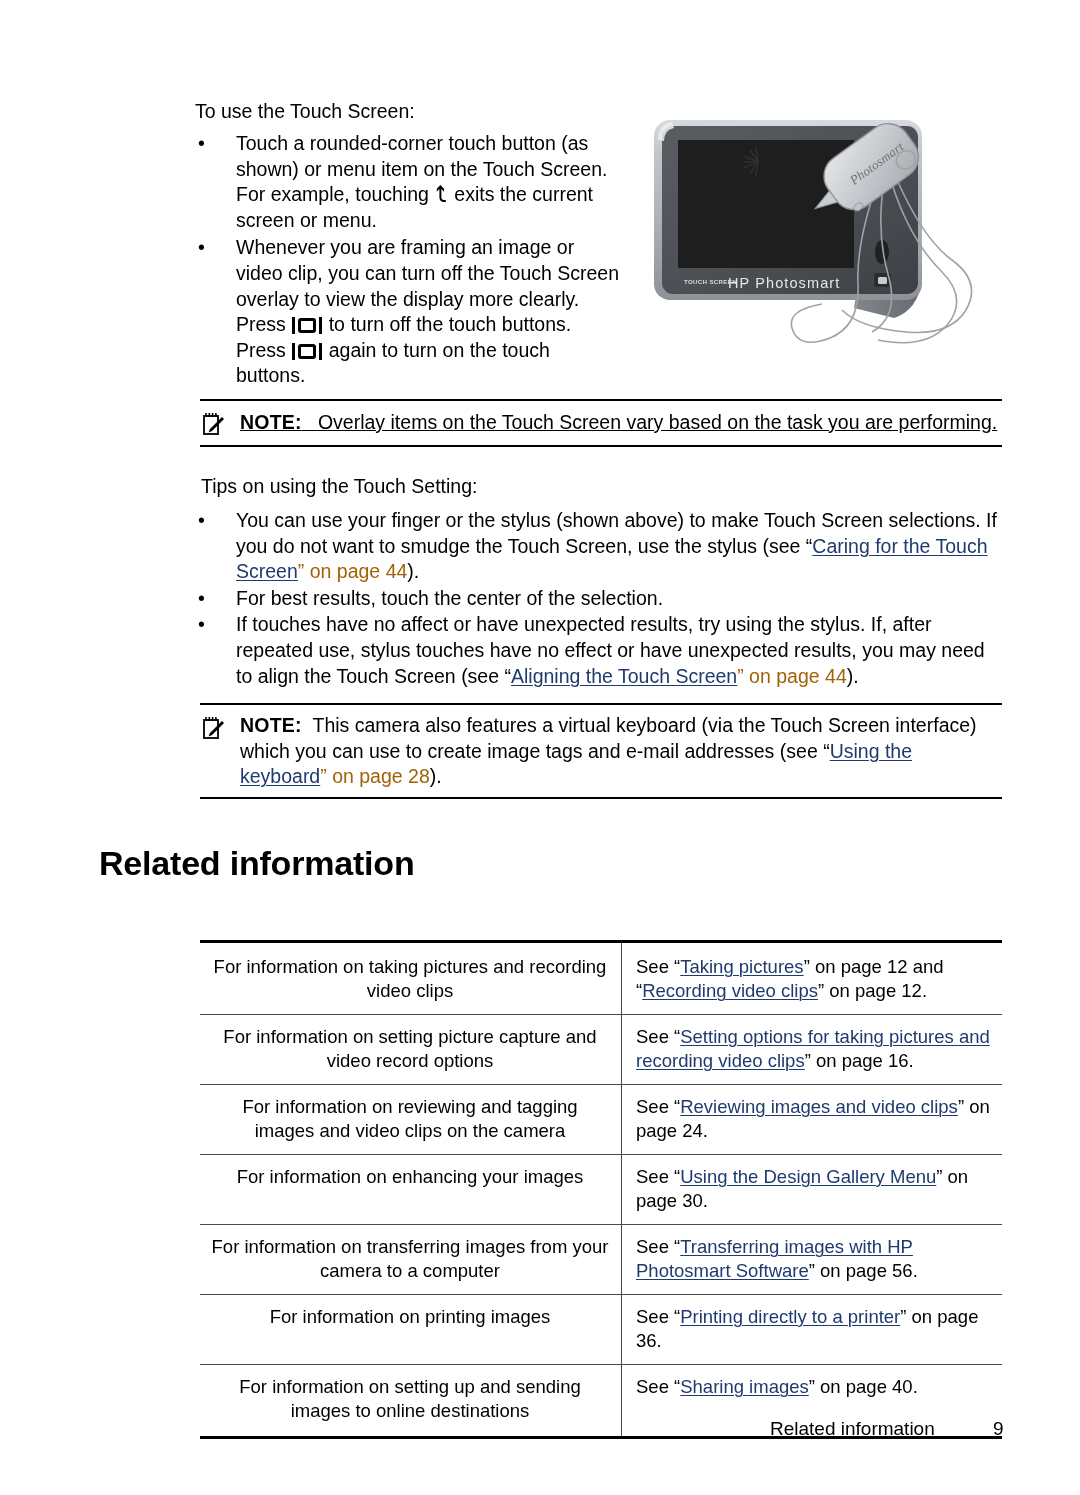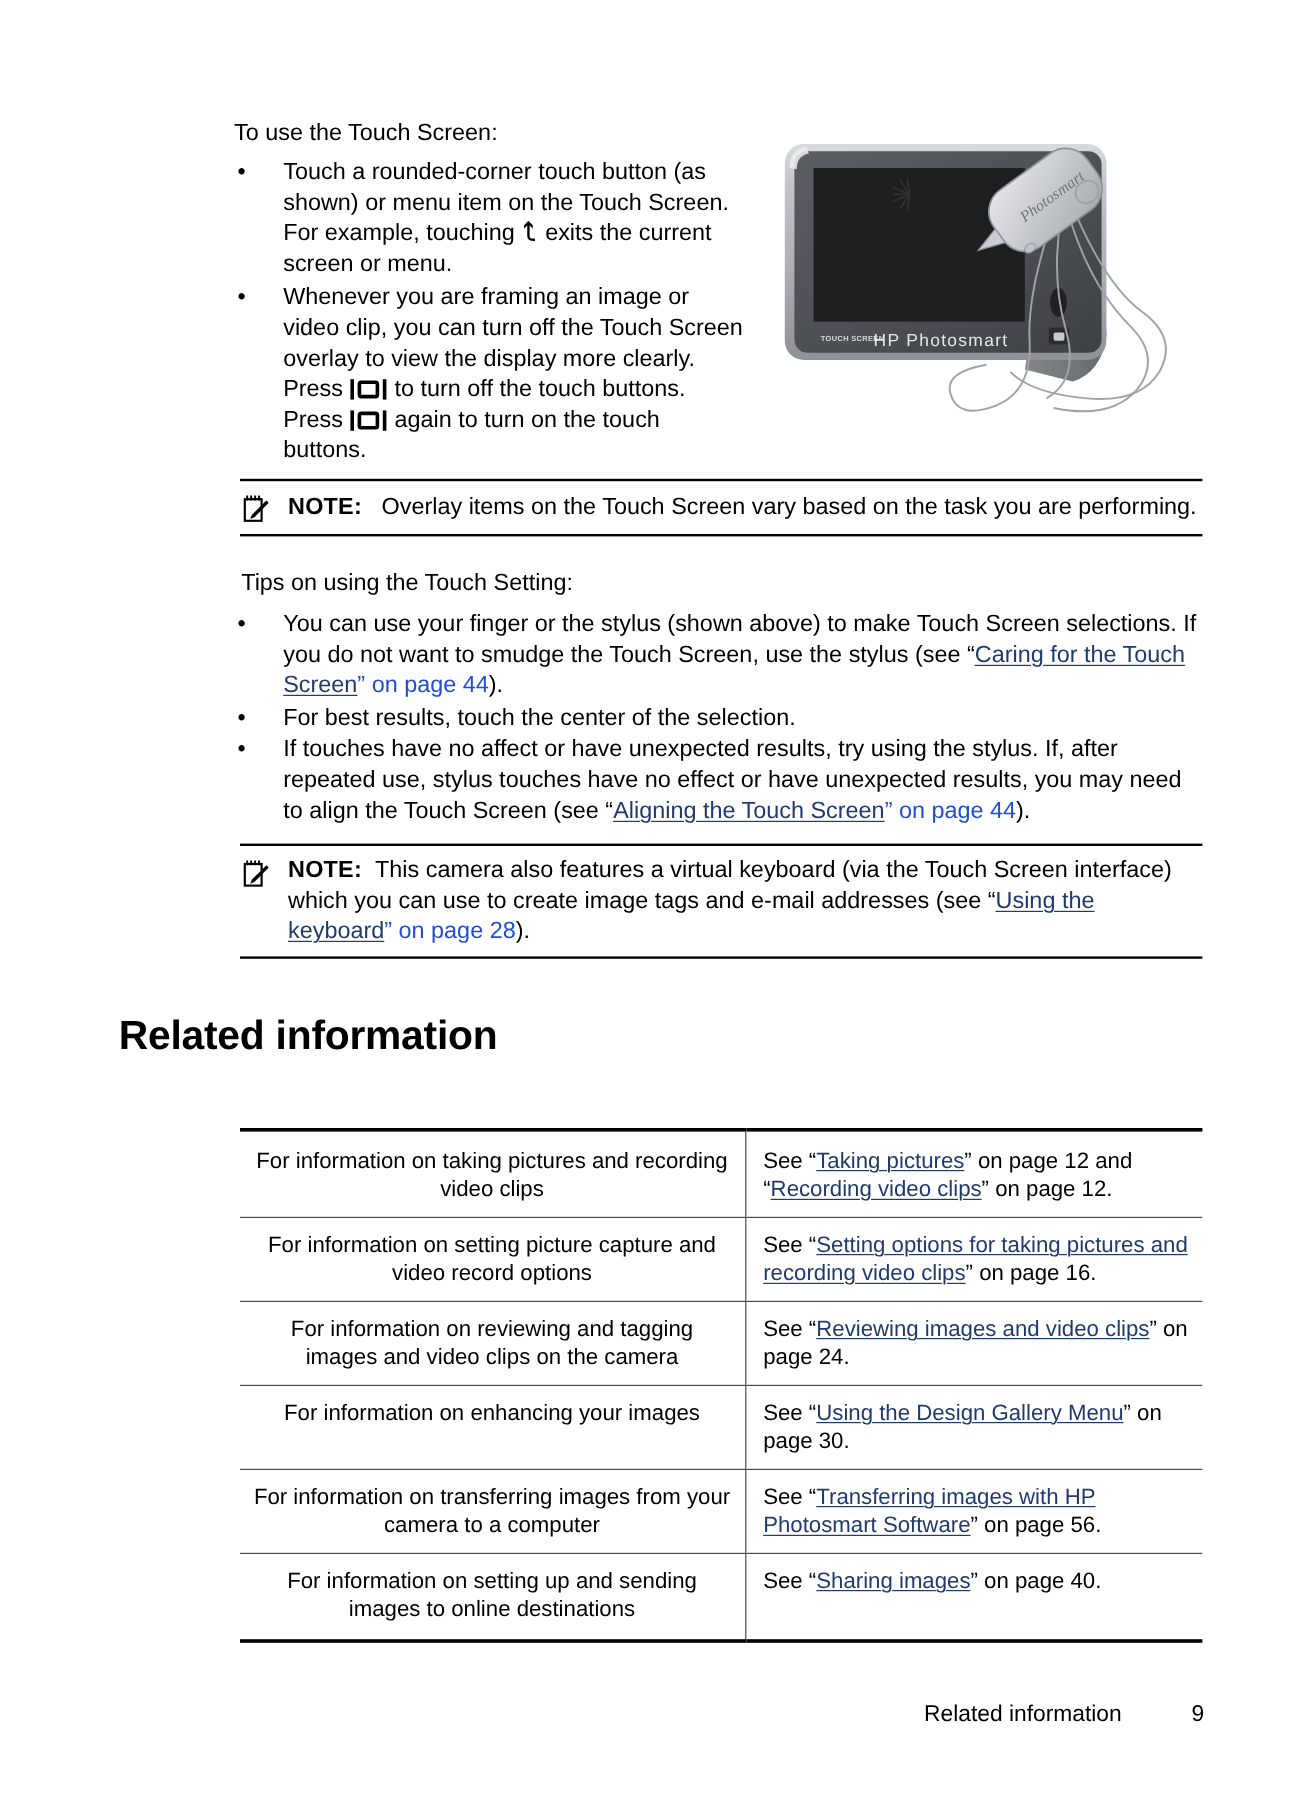--- a/index.html
+++ b/index.html
@@ -27,21 +27,21 @@
     line-height: 25.6px;
     color: #000;
   }
   a.xref, .xref {
     color: #1f3a6e;
     text-decoration: underline;
     text-decoration-thickness: 1px;
     text-underline-offset: 2px;
   }
   .xref-plain {
-    color: #1d4ed8;
+    color: #a16207;
     text-decoration: none;
   }
 
   
   #intro-line {
     position: absolute;
     left: 195px;
     top: 99px;
     width: 430px;
   }
@@ -136,20 +136,21 @@
     height: 24px;
   }
   .note-label {
     font-weight: bold;
     letter-spacing: 0.2px;
   }
   #note-1 {
     left: 200px;
     top: 399px;
     width: 802px;
+    text-decoration: underline;
   }
   #note-2 {
     left: 200px;
     top: 703px;
     width: 802px;
   }
   #note-2 .note-inner { padding-top: 8px; padding-bottom: 7px; }
 
   
   #tips-line {
@@ -424,20 +425,24 @@
       </tr>
       <tr>
         <td class="col-left">For information on enhancing your images</td>
         <td class="col-right"><span>See “</span><a href="#" class="xref">Using the Design Gallery Menu</a><span>” on page 30.</span></td>
       </tr>
       <tr>
         <td class="col-left">For information on transferring images from your camera to a computer</td>
         <td class="col-right"><span>See “</span><a href="#" class="xref">Transferring images with HP Photosmart Software</a><span>” on page 56.</span></td>
       </tr>
       <tr>
+        <td class="col-left">For information on printing images</td>
+        <td class="col-right"><span>See “</span><a href="#" class="xref">Printing directly to a printer</a><span>” on page 36.</span></td>
+      </tr>
+      <tr>
         <td class="col-left">For information on setting up and sending images to online destinations</td>
         <td class="col-right"><span>See “</span><a href="#" class="xref">Sharing images</a><span>” on page 40.</span></td>
       </tr>
     </tbody>
   </table>
 
   <div id="footer">
     <span id="footer-chapter">Related information</span>
     <span id="footer-pagenum">9</span>
   </div>

